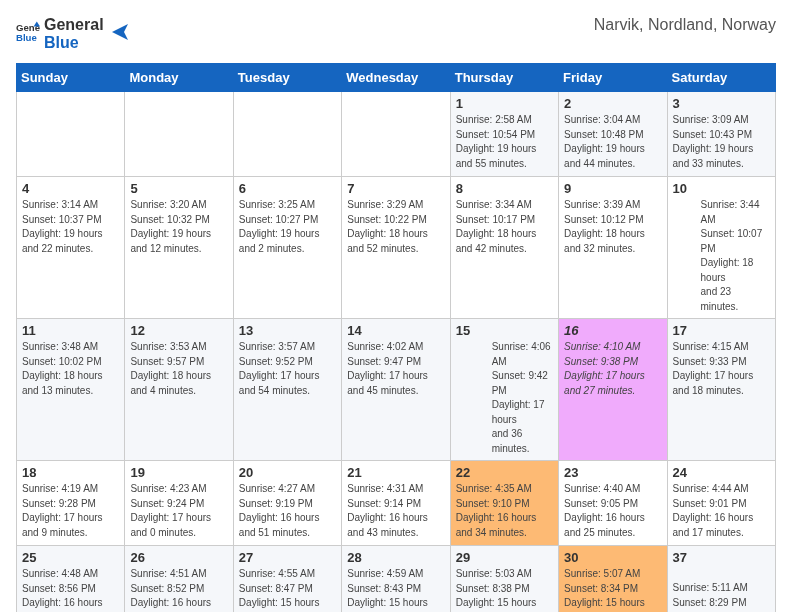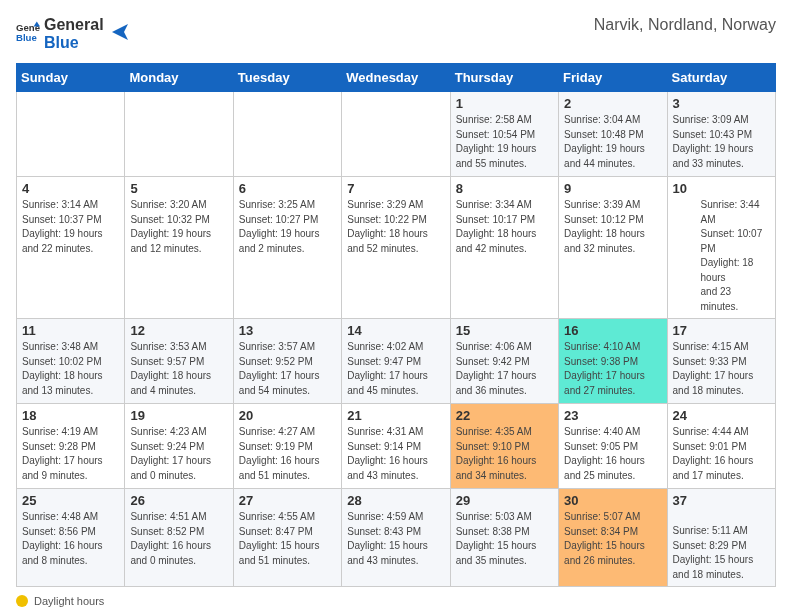--- a/index.html
+++ b/index.html
@@ -241,26 +241,26 @@
         </td>
         <td style="background: rgb(245, 247, 250);">
           <span class="day-number">14</span>
           <div class="day-info" style="white-space: pre-line;">Sunrise: 4:02 AM
 Sunset: 9:47 PM
 Daylight: 17 hours
 and 45 minutes.</div>
         </td>
         <td style="background: rgb(245, 247, 250);">
           <span class="day-number">15</span>
-          <div class="day-info" style="white-space: pre-line;">Sunrise: 4:06 AM
+          <div class="day-info" style="white-space: pre-line; margin-left: 36px;">Sunrise: 4:06 AM
 Sunset: 9:42 PM
 Daylight: 17 hours
 and 36 minutes.</div>
         </td>
-        <td style="background: #5eead4;">
+        <td style="background: #f0abfc; font-style: italic;">
           <span class="day-number">16</span>
           <div class="day-info" style="white-space: pre-line;">Sunrise: 4:10 AM
 Sunset: 9:38 PM
 Daylight: 17 hours
 and 27 minutes.</div>
         </td>
         <td style="background: rgb(245, 247, 250);">
           <span class="day-number">17</span>
           <div class="day-info" style="white-space: pre-line;">Sunrise: 4:15 AM
 Sunset: 9:33 PM

